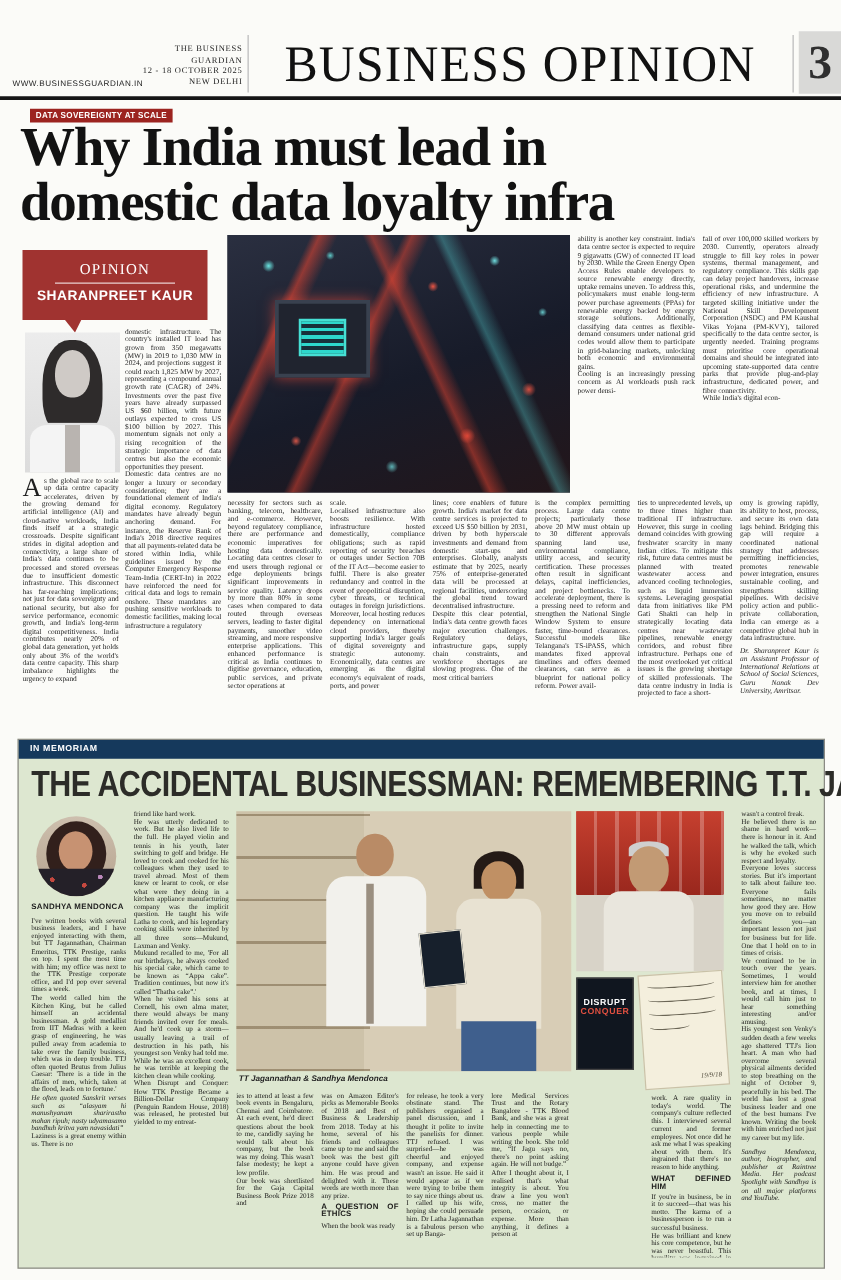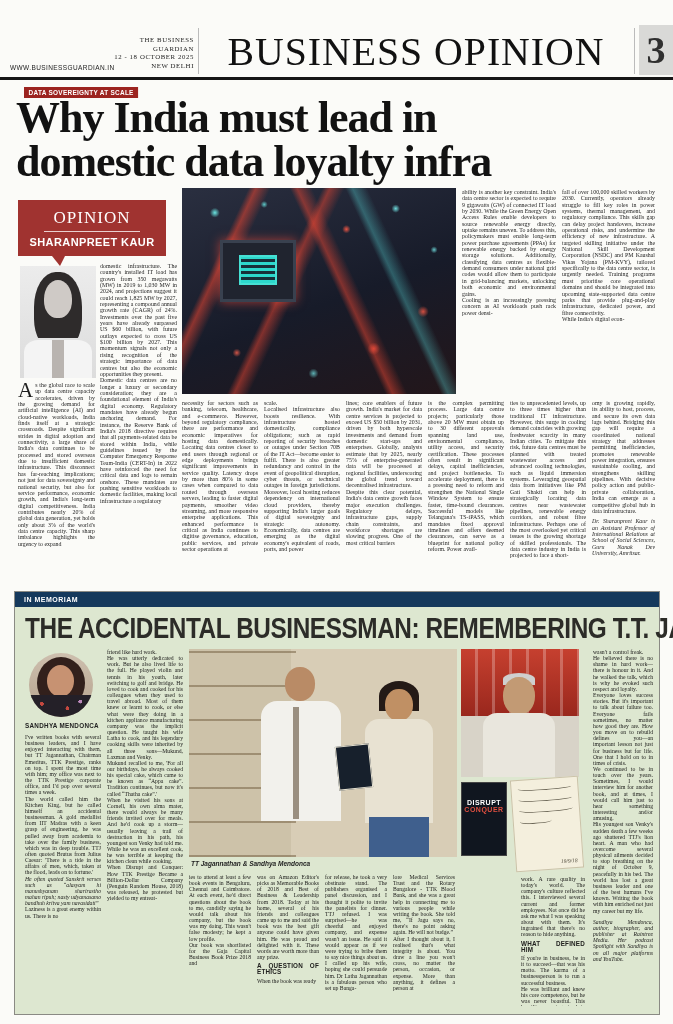--- a/index.html
+++ b/index.html
@@ -14,21 +14,21 @@
   .bo{position:absolute;left:200px;top:27px;width:432px;text-align:center;font-size:41px;font-weight:400;letter-spacing:1px;transform:scaleX(.97);transform-origin:center;color:#111;}
   .pagenum{position:absolute;left:639px;top:25px;width:34px;height:50px;background:#d9d9d7;color:#2f2f2f;
            font-size:38px;text-align:center;line-height:50px;font-weight:700;}
   .toprule{position:absolute;left:0;top:77px;width:673px;height:3px;background:#161616;}
   .kicker{position:absolute;left:24px;top:87px;background:#9c2420;color:#fff;font-family:"Liberation Sans",sans-serif;
           font-weight:700;font-size:7px;letter-spacing:.3px;padding:2px 5px 2px 5px;transform:scaleX(.92);transform-origin:left;}
   .headline{position:absolute;left:16px;top:96px;width:650px;font-weight:700;font-size:44px;line-height:44px;letter-spacing:-1px;color:#121212;}
 
   
   .opbox{position:absolute;left:18px;top:200px;width:148px;height:56px;background:#a03330;color:#fff;text-align:center;}
-  .opbox .t1{font-size:17px;letter-spacing:1px;margin-top:8px;}
+  .opbox .t1{font-size:12px;letter-spacing:1px;margin-top:8px;}
   .opbox .sep{width:96px;height:1px;background:#e9cfcf;margin:3px auto 4px auto;}
   .opbox .t2{font-family:"Liberation Sans",sans-serif;font-weight:700;font-size:11px;letter-spacing:.4px;}
   .optail{position:absolute;left:52px;top:256px;width:0;height:0;border-left:8px solid transparent;border-right:5px solid transparent;border-top:10px solid #a03330;}
 
   
   .kaur{position:absolute;left:20px;top:266px;width:76px;height:112px;background:linear-gradient(#ececec,#dcdcdc);overflow:hidden;}
   .kaur .hair{position:absolute;left:14px;top:6px;width:48px;height:78px;border-radius:45% 45% 40% 40%;background:#2e2b2b;}
   .kaur .face{position:absolute;left:24px;top:14px;width:28px;height:38px;border-radius:50% 50% 45% 45%;background:#cfcac6;}
   .kaur .body{position:absolute;left:4px;top:72px;width:68px;height:40px;border-radius:14px 14px 0 0;background:#f4f4f4;border-top:2px solid #e2e2e2;}
   .kaur .lapel{position:absolute;left:32px;top:74px;width:12px;height:38px;background:#b9b4b0;}

